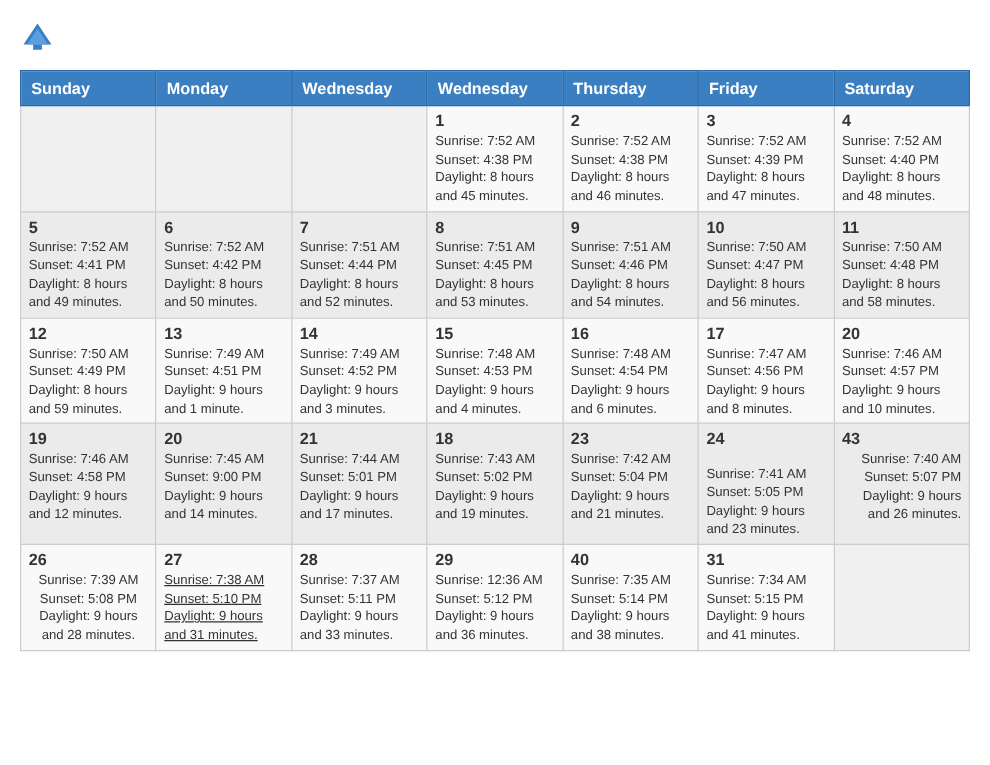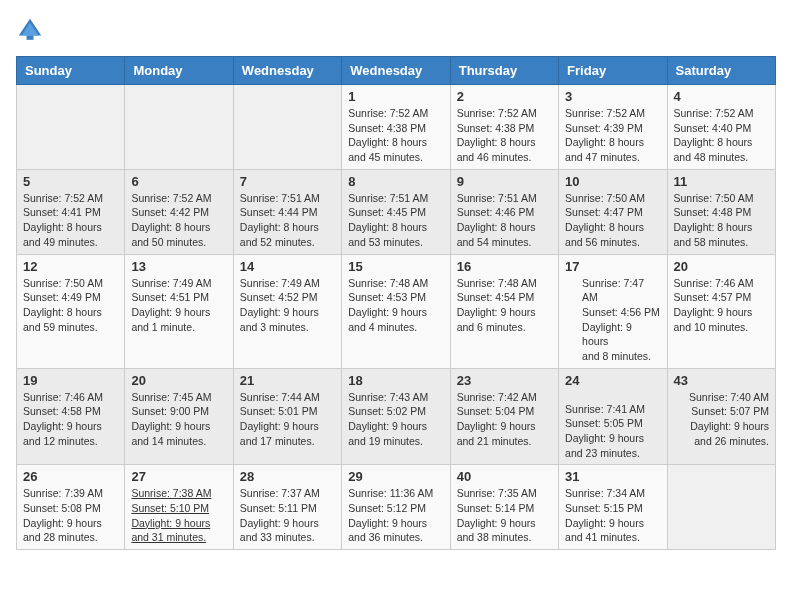--- a/index.html
+++ b/index.html
@@ -246,21 +246,21 @@
         </td>
         <td>
           <span class="day-number">16</span>
           <div class="day-info" style="white-space: pre-line;">Sunrise: 7:48 AM
 Sunset: 4:54 PM
 Daylight: 9 hours
 and 6 minutes.</div>
         </td>
         <td>
           <span class="day-number">17</span>
-          <div class="day-info" style="white-space: pre-line; margin-left: 17px;">Sunrise: 7:47 AM
+          <div class="day-info" style="white-space: pre-line;">Sunrise: 7:47 AM
 Sunset: 4:56 PM
 Daylight: 9 hours
 and 8 minutes.</div>
         </td>
         <td>
           <span class="day-number">20</span>
           <div class="day-info" style="white-space: pre-line;">Sunrise: 7:46 AM
 Sunset: 4:57 PM
 Daylight: 9 hours
 and 10 minutes.</div>
@@ -313,42 +313,42 @@
           <span class="day-number">43</span>
           <div class="day-info" style="white-space: pre-line; text-align: right;">Sunrise: 7:40 AM
 Sunset: 5:07 PM
 Daylight: 9 hours
 and 26 minutes.</div>
         </td>
       </tr>
       <tr>
         <td>
           <span class="day-number">26</span>
-          <div class="day-info" style="white-space: pre-line;">Sunrise: 7:39 AM
+          <div class="day-info" style="white-space: pre-line; text-align: center;">Sunrise: 7:39 AM
 Sunset: 5:08 PM
 Daylight: 9 hours
 and 28 minutes.</div>
         </td>
         <td>
           <span class="day-number">27</span>
           <div class="day-info" style="white-space: pre-line; text-decoration: underline;">Sunrise: 7:38 AM
 Sunset: 5:10 PM
 Daylight: 9 hours
 and 31 minutes.</div>
         </td>
         <td>
           <span class="day-number">28</span>
           <div class="day-info" style="white-space: pre-line;">Sunrise: 7:37 AM
 Sunset: 5:11 PM
 Daylight: 9 hours
 and 33 minutes.</div>
         </td>
         <td>
           <span class="day-number">29</span>
-          <div class="day-info" style="white-space: pre-line;">Sunrise: 11:36 AM
+          <div class="day-info" style="white-space: pre-line;">Sunrise: 12:36 AM
 Sunset: 5:12 PM
 Daylight: 9 hours
 and 36 minutes.</div>
         </td>
         <td>
           <span class="day-number">40</span>
           <div class="day-info" style="white-space: pre-line;">Sunrise: 7:35 AM
 Sunset: 5:14 PM
 Daylight: 9 hours
 and 38 minutes.</div>

